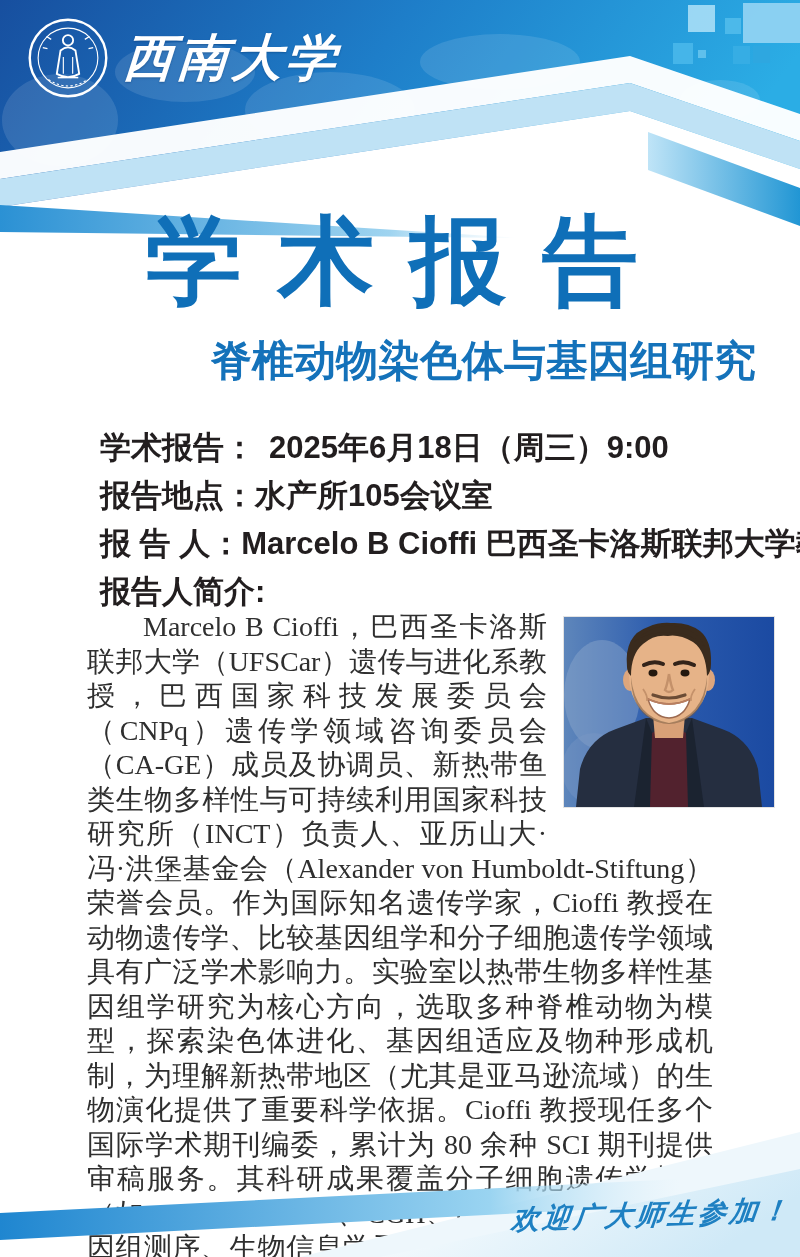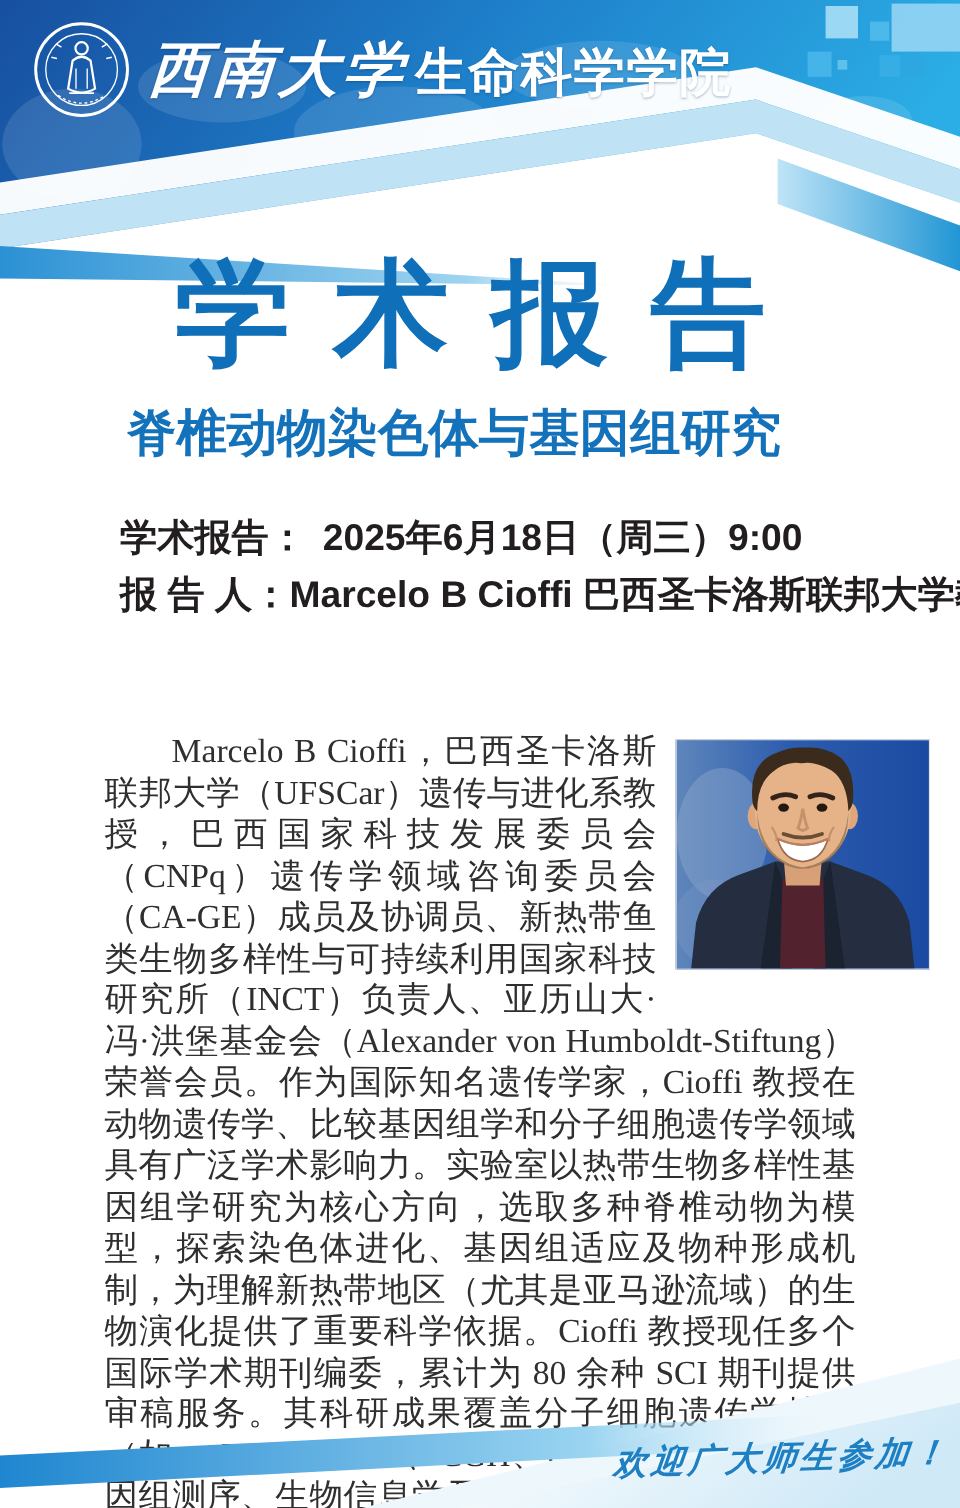--- a/index.html
+++ b/index.html
@@ -24,21 +24,21 @@
     text-shadow:0 1px 2px rgba(0,40,90,.35);
   }
   
   .title{
     position:absolute;top:210px;left:0;width:800px;margin:0;text-align:center;
     font-family:"Liberation Serif","DejaVu Serif",serif;
     font-size:96px;font-weight:bold;color:#0f6fb8;
     letter-spacing:36px;padding-left:20px;box-sizing:border-box;line-height:104px;
   }
   .subtitle{
-    position:absolute;top:336px;left:0;width:756px;margin:0;text-align:center;
+    position:absolute;top:336px;left:0;width:756px;margin:0;text-align:right;
     font-size:42px;font-weight:bold;color:#1472ba;letter-spacing:0px;line-height:50px;
   }
   
   .info{position:absolute;left:100px;top:424px;width:660px;color:#221e1f;}
   .info .row{font-size:31px;font-weight:bold;line-height:48px;white-space:nowrap;}
   .info .row.gap .val{margin-left:14px;text-align:center;}
   
   .bio{
     position:absolute;left:87px;top:610px;width:626px;
     font-family:"Liberation Serif","DejaVu Serif",serif;
@@ -118,34 +118,39 @@
         <circle cx="45" cy="45" r="32" fill="none" stroke="#ffffff" stroke-width="1.2"></circle>
         <circle cx="45" cy="26" r="5.5" fill="none" stroke="#ffffff" stroke-width="2"></circle>
         <path d="M37,37 Q45,30 53,37 L57,62 Q45,69 33,62 Z" fill="none" stroke="#ffffff" stroke-width="2"></path>
         <path d="M40,44 L40,62 M50,44 L50,62" stroke="#ffffff" stroke-width="1.2"></path>
         <path d="M34,66 L56,66" stroke="#ffffff" stroke-width="1.6"></path>
         <path d="M22,22 l5,3 M68,22 l-5,3 M18,34 l5,1 M72,34 l-5,1" stroke="#ffffff" stroke-width="1.4"></path>
         <path d="M24,68 Q45,82 66,68" fill="none" stroke="#ffffff" stroke-width="1.2" stroke-dasharray="2.5 2.5"></path>
       </svg>
       <div class="brand-text">
         <span class="uni">西南大学</span>
-        <span class="college">生命科学学院</span>
       </div>
     </div>
   </div>
 
   <h1 class="title">学术报告</h1>
   <h2 class="subtitle">脊椎动物染色体与基因组研究</h2>
 
   <div class="info">
     <div class="row gap">
       <span class="lbl">学术报告：</span><span class="val">2025年6月18日（周三）9:00</span>
     </div>
     <div class="row">
+      <span class="lbl">报告地点：</span><span class="val">水产所105会议室</span>
+    </div>
+    <div class="row">
       <span class="lbl">报 告 人：</span><span class="val">Marcelo B Cioffi 巴西圣卡洛斯联邦大学教授</span>
+    </div>
+    <div class="row">
+      <span class="lbl">报告人简介:</span>
     </div>
   </div>
 
   <div class="bio">
     <div class="photo">
       <svg viewBox="0 0 210 190">
         <defs>
           <linearGradient id="pbg" x1="0" y1="0" x2="1" y2="0">
             <stop offset="0" stop-color="#5e86bb"></stop>
             <stop offset="0.45" stop-color="#2c5cae"></stop>

